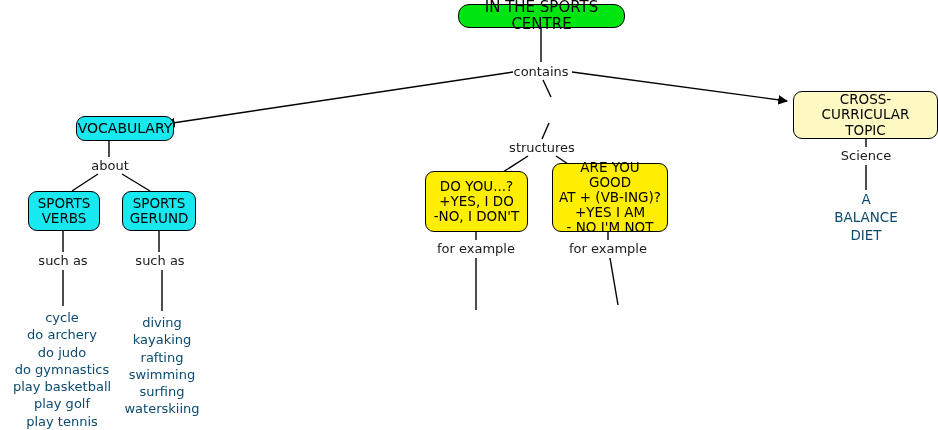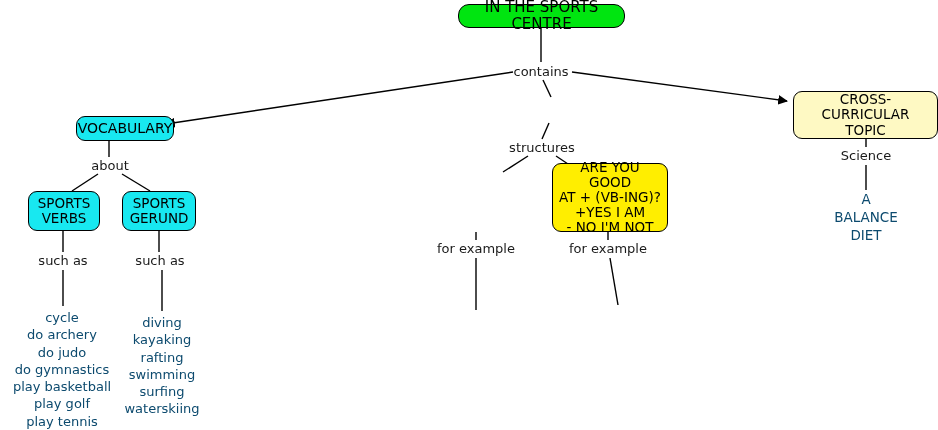--- a/index.html
+++ b/index.html
@@ -118,20 +118,23 @@
 
   <div class="node node-orange" style="left:793px; top:91px; width:145px; height:48px; font-size:13.5px;">CROSS-CURRICULAR
 TOPIC</div>
 
   <div class="node node-cyan" style="left:28px; top:191px; width:72px; height:40px; font-size:13.5px;">SPORTS
 VERBS</div>
 
   <div class="node node-cyan" style="left:122px; top:191px; width:74px; height:40px; font-size:13.5px;">SPORTS
 GERUND</div>
 
+  <div class="node node-yellow" style="left:425px; top:171px; width:103px; height:61px; font-size:13.5px;">DO YOU...?
++YES, I DO
+-NO, I DON'T</div>
 
   <div class="node node-yellow" style="left:552px; top:163px; width:116px; height:69px; font-size:13.5px;">ARE YOU GOOD
 AT + (VB-ING)?
 +YES I AM
  - NO I'M NOT</div>
 
   <div class="linklabel" style="left:541px; top:64px; font-size:13px;">contains</div>
 
   <div class="linklabel" style="left:110px; top:158px; font-size:13px;">about</div>
 

